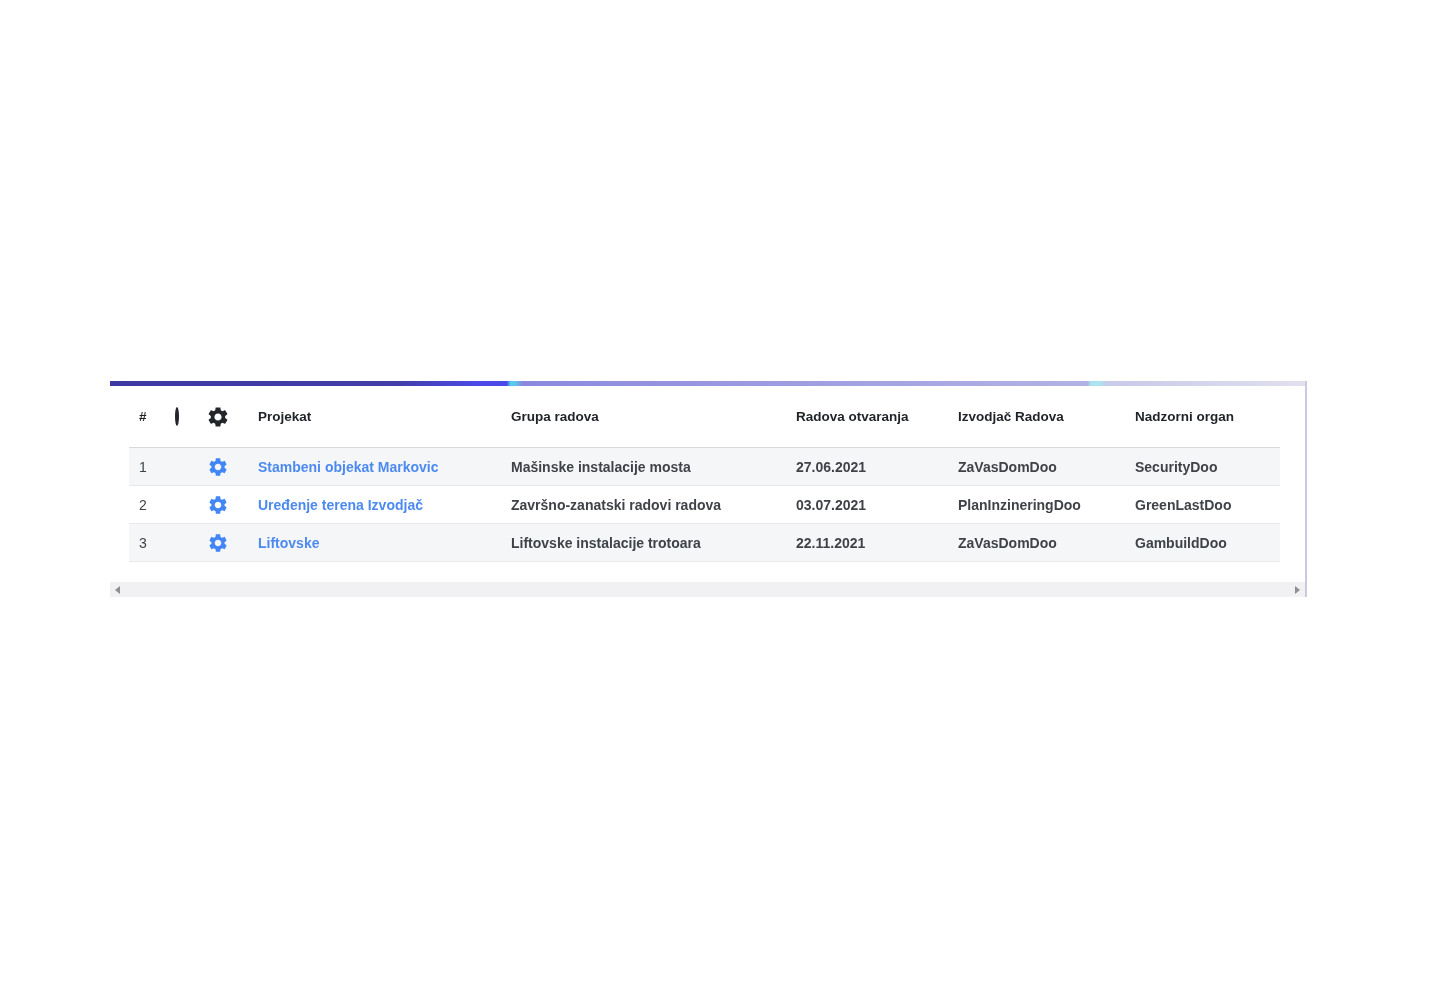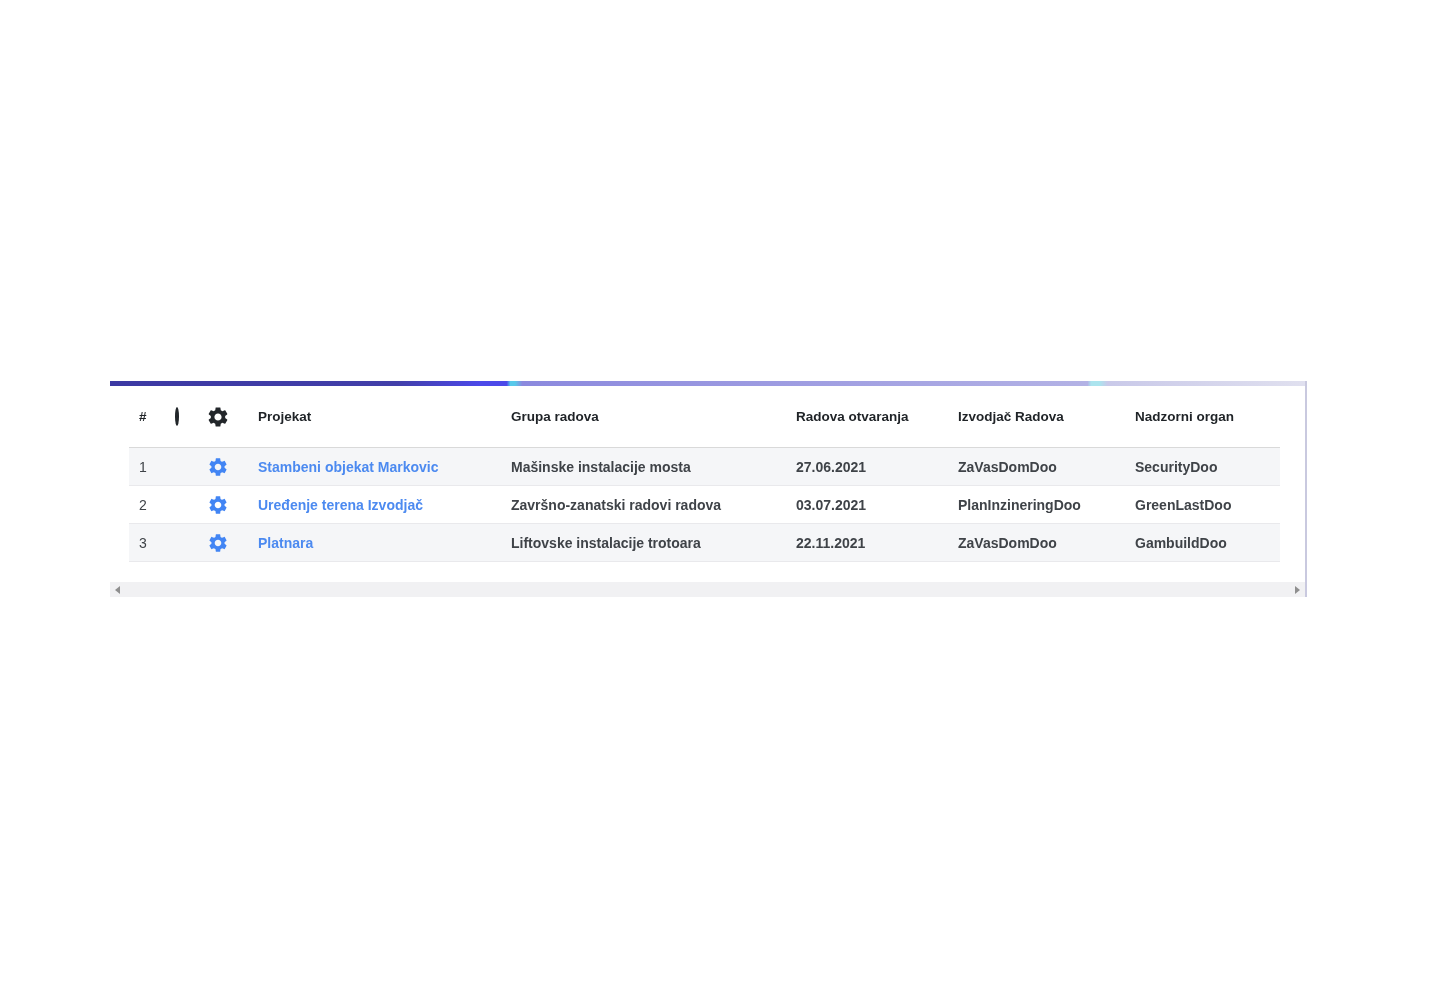--- a/index.html
+++ b/index.html
@@ -140,21 +140,21 @@
             <span class="dot"></span>
           </td>
           <td class="cell-center">
             <span class="gear gear-row">
               <svg width="22" height="22" viewBox="0 0 24 24" fill="currentColor">
                 <path d="M19.14,12.94c0.04-0.3,0.06-0.61,0.06-0.94c0-0.32-0.02-0.64-0.07-0.94l2.03-1.58c0.18-0.14,0.23-0.41,0.12-0.61 l-1.92-3.32c-0.12-0.22-0.37-0.29-0.59-0.22l-2.39,0.96c-0.5-0.38-1.03-0.7-1.62-0.94L14.4,2.81c-0.04-0.24-0.24-0.41-0.48-0.41 h-3.84c-0.24,0-0.43,0.17-0.47,0.41L9.25,5.35C8.66,5.59,8.12,5.92,7.63,6.29L5.24,5.33c-0.22-0.08-0.47,0-0.59,0.22L2.74,8.87 C2.62,9.08,2.66,9.34,2.86,9.48l2.03,1.58C4.84,11.36,4.8,11.69,4.8,12s0.02,0.64,0.07,0.94l-2.03,1.58 c-0.18,0.14-0.23,0.41-0.12,0.61l1.92,3.32c0.12,0.22,0.37,0.29,0.59,0.22l2.39-0.96c0.5,0.38,1.03,0.7,1.62,0.94l0.36,2.54 c0.05,0.24,0.24,0.41,0.48,0.41h3.84c0.24,0,0.44-0.17,0.47-0.41l0.36-2.54c0.59-0.24,1.13-0.56,1.62-0.94l2.39,0.96 c0.22,0.08,0.47,0,0.59-0.22l1.92-3.32c0.12-0.22,0.07-0.47-0.12-0.61L19.14,12.94z M12,15.6c-1.98,0-3.6-1.62-3.6-3.6 s1.62-3.6,3.6-3.6s3.6,1.62,3.6,3.6S13.98,15.6,12,15.6z"></path>
               </svg>
             </span>
           </td>
           <td class="col-text">
-            <a class="link">Platnara</a>
+            <a class="link">Liftovske</a>
           </td>
           <td class="col-text">Liftovske instalacije trotoara</td>
           <td class="col-text">22.11.2021</td>
           <td class="col-text">ZaVasDomDoo</td>
           <td class="col-text">GambuildDoo</td>
         </tr>
       </tbody>
     </table>
 
     <div class="h-scrollbar">

